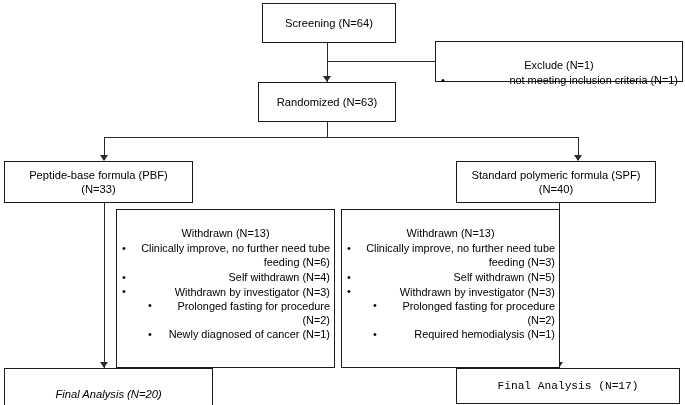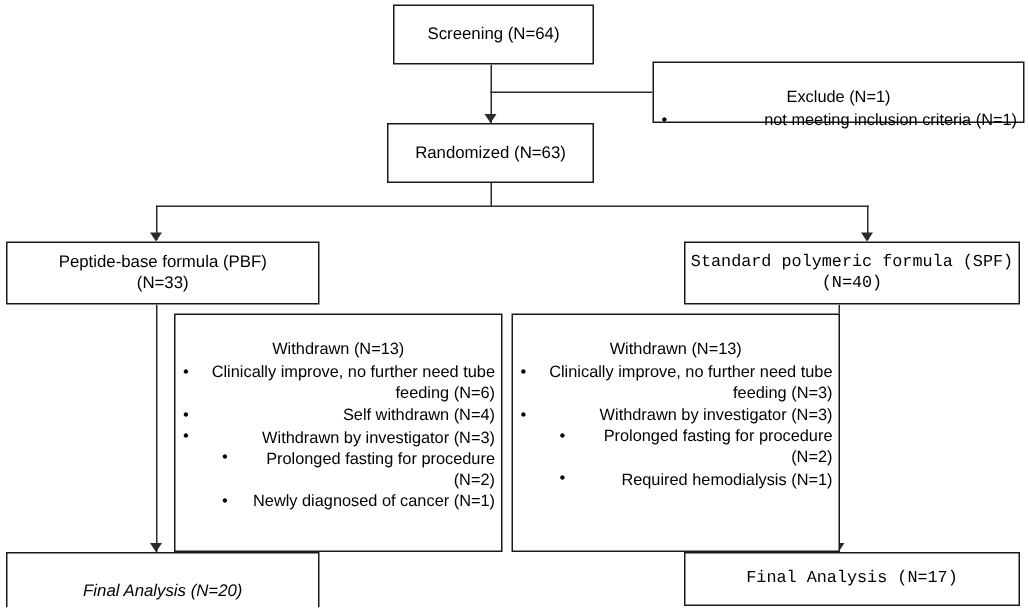--- a/index.html
+++ b/index.html
@@ -142,26 +142,26 @@
       <li>
         <span class="li-cont">not meeting inclusion criteria (N=1)</span>
       </li>
     </ul>
   </div>
 
   <div class="box center" style="left:258px; top:82px; width:138px; height:40px;">
     <span class="line">Randomized (N=63)</span>
   </div>
 
-  <div class="box center" style="left:4px; top:161px; width:209px; height:42px;">
+  <div class="box center" style="left:4px; top:161px; width:189px; height:42px;">
     <span class="line">Peptide-base formula (PBF)</span>
     <span class="line">(N=33)</span>
   </div>
 
-  <div class="box center" style="left:456px; top:161px; width:224px; height:42px;font-family:Liberation Mono, monospace;">
+  <div class="box center" style="left:456px; top:161px; width:200px; height:42px;">
     <span class="line">Standard polymeric formula (SPF)</span>
     <span class="line">(N=40)</span>
   </div>
 
   <div class="panel" style="left:116px; top:209px; width:219px; height:159px;">
     <div class="panel-title">Withdrawn (N=13)</div>
     <ul class="bul">
       <li>
         <span class="li-cont">Clinically improve, no further need tube feeding (N=6)</span>
       </li>
@@ -182,20 +182,23 @@
     </ul>
   </div>
 
   <div class="panel" style="left:341px; top:209px; width:219px; height:159px;">
     <div class="panel-title">Withdrawn (N=13)</div>
     <ul class="bul">
       <li>
         <span class="li-cont">Clinically improve, no further need tube feeding (N=3)</span>
       </li>
       <li>
+        <span class="li-cont">Self withdrawn (N=5)</span>
+      </li>
+      <li>
         <span class="li-cont">Withdrawn by investigator (N=3)</span>
         <ul class="sub">
           <li>
             <span class="li-cont">Prolonged fasting for procedure (N=2)</span>
           </li>
           <li>
             <span class="li-cont">Required hemodialysis (N=1)</span>
           </li>
         </ul>
       </li>

